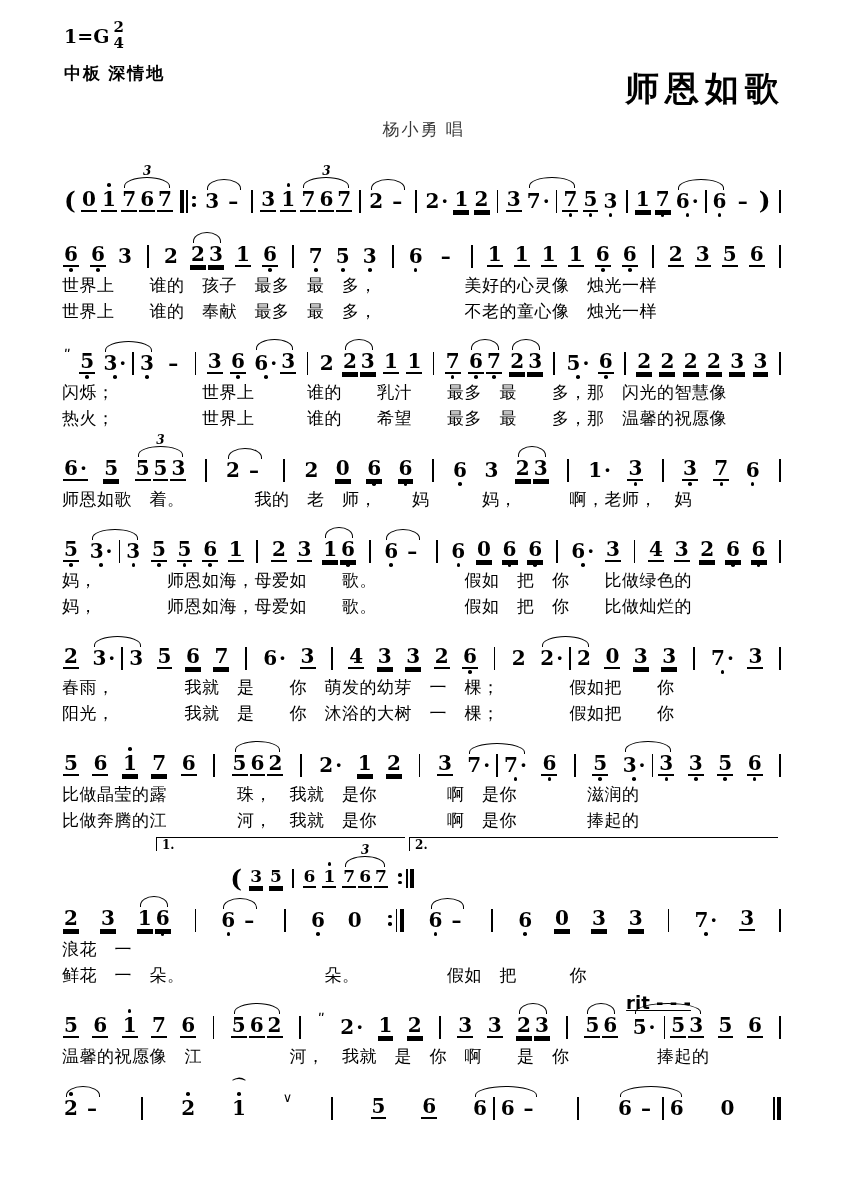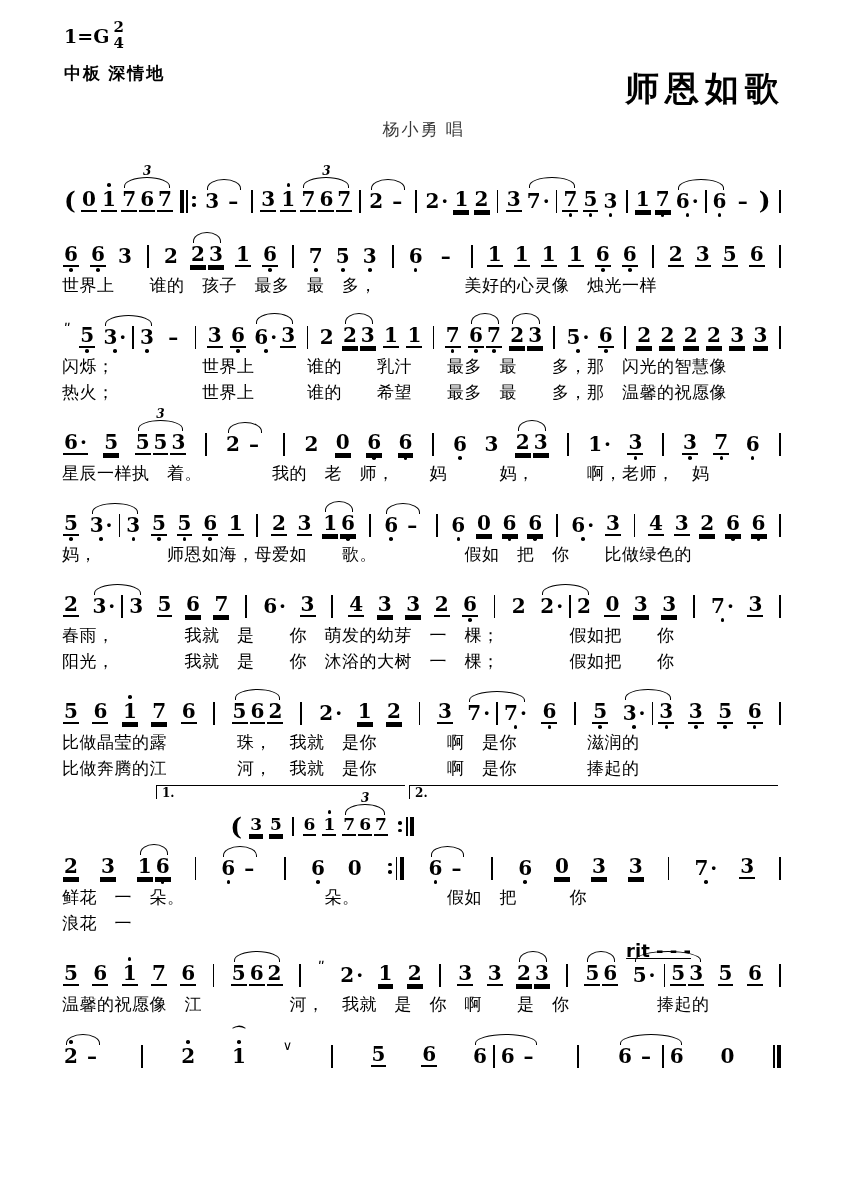--- a/index.html
+++ b/index.html
@@ -500,20 +500,21 @@
             </span>
             <span class="tk bar">
               <span class="slot"></span>
               <span class="g bgl">
                 <span class="bl "></span>
               </span>
               <span class="slot"></span>
             </span>
           </div>
           <div class="lyr">世界上　　谁的　孩子　最多　最　多，　　　　　美好的心灵像　烛光一样</div>
+          <div class="lyr">世界上　　谁的　奉献　最多　最　多，　　　　　不老的童心像　烛光一样</div>
         </div>
         <div class="system">
           <div class="notes">
             <span class="tk orn">
               <span class="slot"></span>
               <span class="g">ʺ</span>
               <span class="slot"></span>
             </span>
             <span class="tk">
               <span class="slot"></span>
@@ -886,21 +887,21 @@
               </span>
             </span>
             <span class="tk bar">
               <span class="slot"></span>
               <span class="g bgl">
                 <span class="bl "></span>
               </span>
               <span class="slot"></span>
             </span>
           </div>
-          <div class="lyr">星辰一样执　着。　　　　我的　老　师，　　妈　　　妈，　　　啊，老师，　妈</div>
+          <div class="lyr">师恩如歌　着。　　　　我的　老　师，　　妈　　　妈，　　　啊，老师，　妈</div>
         </div>
         <div class="system">
           <div class="notes">
             <span class="tk">
               <span class="slot"></span>
               <span class="g u1">5</span>
               <span class="slot">
                 <span class="od"></span>
               </span>
             </span>
@@ -1095,20 +1096,21 @@
             </span>
             <span class="tk bar">
               <span class="slot"></span>
               <span class="g bgl">
                 <span class="bl "></span>
               </span>
               <span class="slot"></span>
             </span>
           </div>
           <div class="lyr">妈，　　　　师恩如海，母爱如　　歌。　　　　　假如　把　你　　比做绿色的</div>
+          <div class="lyr">妈，　　　　师恩如海，母爱如　　歌。　　　　　假如　把　你　　比做灿烂的</div>
         </div>
         <div class="system">
           <div class="notes">
             <span class="tk">
               <span class="slot"></span>
               <span class="g u1">2</span>
               <span class="slot"></span>
             </span>
             <span class="grp">
               <span class="tk">
@@ -1665,22 +1667,22 @@
               <span class="slot"></span>
             </span>
             <span class="tk bar">
               <span class="slot"></span>
               <span class="g bgl">
                 <span class="bl "></span>
               </span>
               <span class="slot"></span>
             </span>
           </div>
+          <div class="lyr">浪花　一</div>
           <div class="lyr">鲜花　一　朵。　　　　　　　　朵。　　　　　假如　把　　　你</div>
-          <div class="lyr">浪花　一</div>
         </div>
         <div class="system">
           <div class="notes">
             <span class="tk">
               <span class="slot"></span>
               <span class="g u1">5</span>
               <span class="slot"></span>
             </span>
             <span class="tk">
               <span class="slot"></span>

